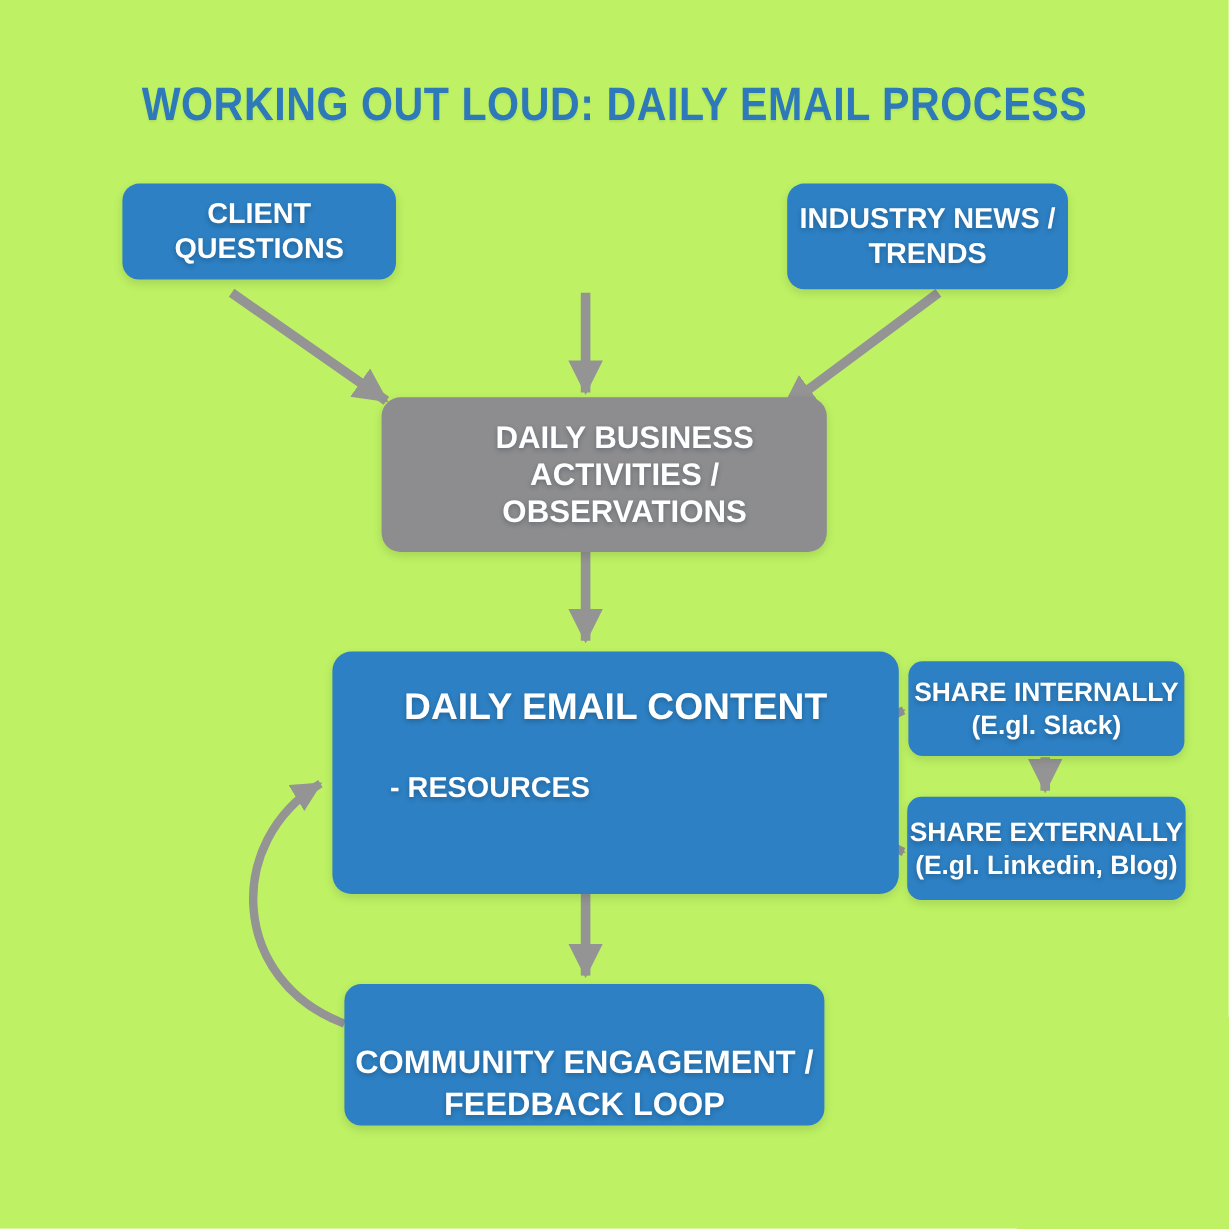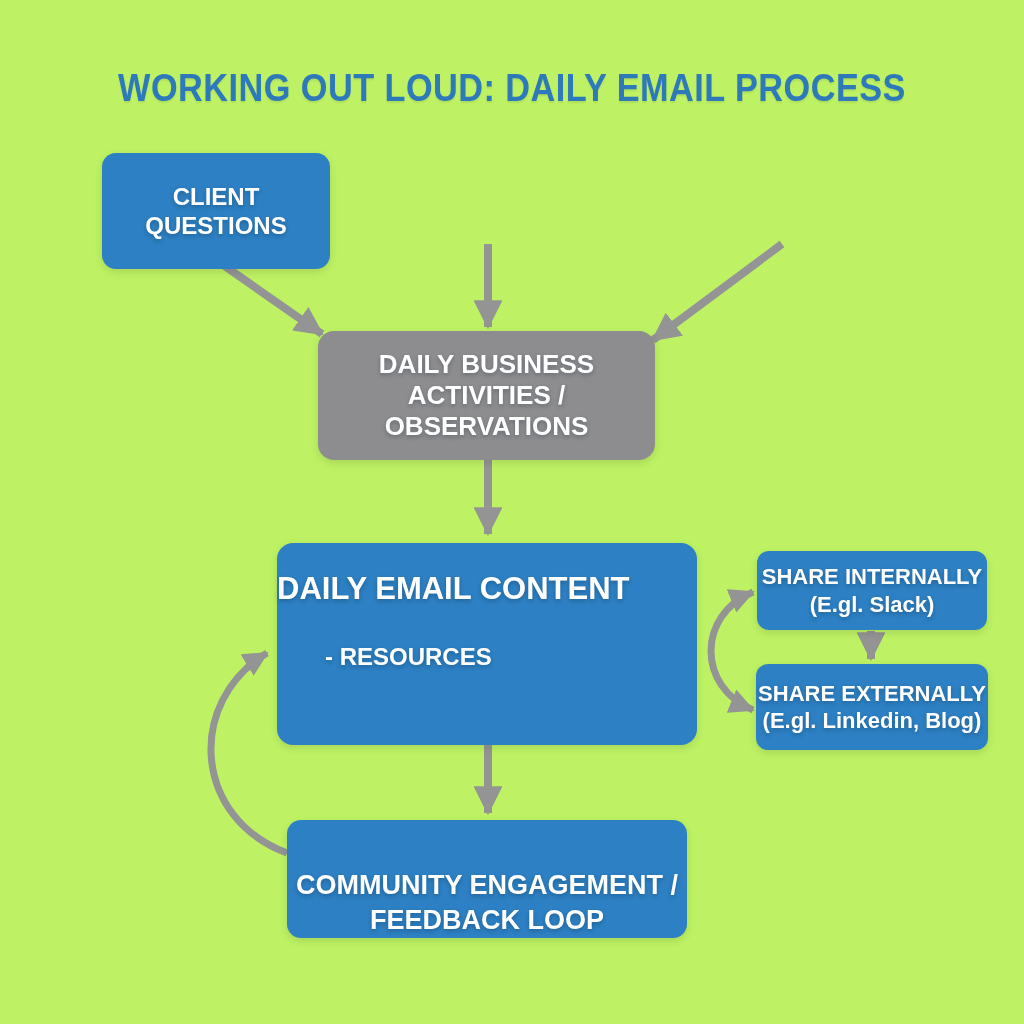--- a/index.html
+++ b/index.html
@@ -21,29 +21,29 @@
   .box {
     position:absolute;
     display:flex; flex-direction:column; align-items:center; justify-content:center;
     text-align:center; color:#ffffff; font-weight:bold;
     border-radius:14px;
     box-shadow:0 3px 8px rgba(0,0,0,0.12);
     white-space:pre-line;
     text-shadow:0 2px 4px rgba(10,30,50,0.30);
   }
   .blue { background:#2d80c3; }
-  .gray { background:#8d8d8f; }
+  .gray { background:#8d8d8f;padding-left:34px; }
 
-  #node-client     { left:102px; top:153px; width:228px; height:116px; font-size:24px; line-height:1.22; }
+  #node-client     { left:102px; top:153px; width:228px; height:80px; font-size:24px; line-height:1.22; }
   #node-mistakes   { left:373px; top:153px; width:234px; height:88px; font-size:24px; line-height:1.22; }
   #node-industry   { left:656px; top:153px; width:234px; height:88px; font-size:24px; line-height:1.22; }
   #node-activities { left:318px; top:331px; width:337px; height:129px; font-size:26px; line-height:1.2; border-radius:16px; }
 
-  #node-email      { left:277px; top:543px; width:420px; height:202px; border-radius:16px;
-                     align-items:flex-start; justify-content:flex-start; padding:0; }
+  #node-email      { left:277px; top:543px; width:472px; height:202px; border-radius:16px;
+                     align-items:center; justify-content:flex-start; padding:0; }
   .de-title { margin-top:28px; font-size:31px; font-weight:bold; }
   .de-list  { align-self:flex-start; margin:16px 0 0 48px; text-align:left; }
   .de-item  { font-size:24px; font-weight:bold; line-height:1.32; }
 
   #node-share-int  { left:757px; top:551px; width:230px; height:79px; font-size:22px; line-height:1.25; border-radius:12px; }
   #node-share-ext  { left:756px; top:664px; width:232px; height:86px; font-size:22px; line-height:1.25; border-radius:12px; }
   #node-community  { left:287px; top:820px; width:400px; height:118px; font-size:27px; line-height:1.3;justify-content:flex-end; }
 
   .arrow-layer { position:absolute; left:0; top:0; width:1024px; height:1024px; pointer-events:none; }
 </style>
@@ -69,20 +69,24 @@
     <path d="M 753,592 C 697,615 697,687 753,710" fill="none" stroke="#949494" stroke-width="7" marker-start="url(#ah)" marker-end="url(#ah)"></path>
     <path d="M 287,853 C 193,818 186,702 267,653" fill="none" stroke="#949494" stroke-width="7" marker-end="url(#ah)"></path>
   </svg>
 
   <div class="box blue" id="node-client">
     <span>CLIENT
 QUESTIONS</span>
   </div>
 
 
+  <div class="box blue" id="node-industry">
+    <span>INDUSTRY NEWS /
+TRENDS</span>
+  </div>
 
   <div class="box gray" id="node-activities">
     <span>DAILY BUSINESS
 ACTIVITIES /
 OBSERVATIONS</span>
   </div>
 
   <div class="box blue" id="node-email">
     <div class="de-title">DAILY EMAIL CONTENT</div>
     <div class="de-list">

